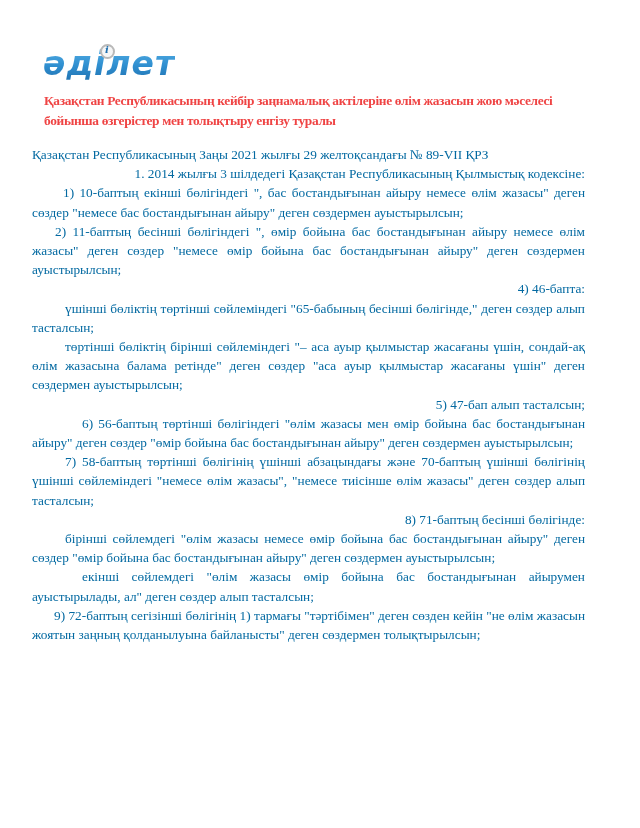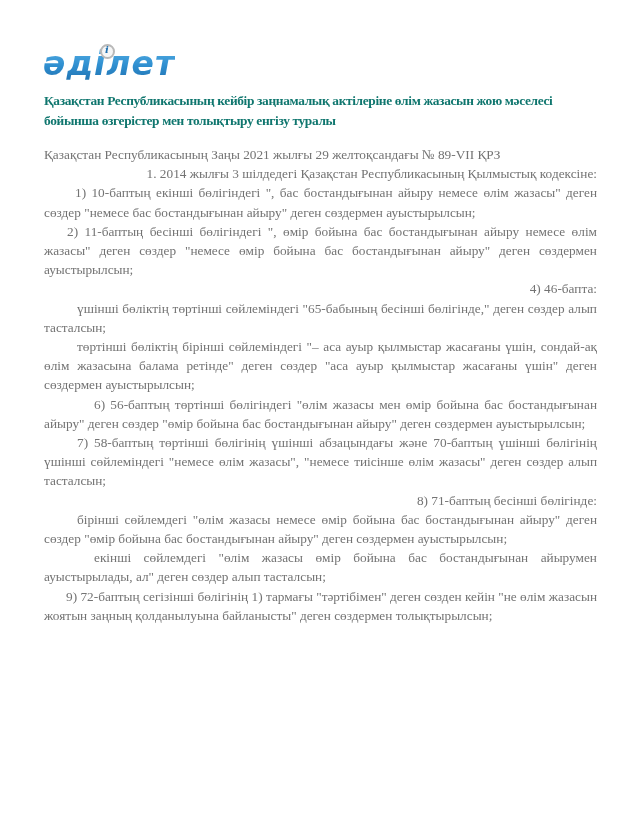--- a/index.html
+++ b/index.html
@@ -15,26 +15,26 @@
   .logo-mag {
     position: absolute; left: 57px; top: 0px; width: 15px; height: 15px;
     border-radius: 50%; border: 2px solid #b9b9b9; background: #f6f6f6;
     box-sizing: border-box;
   }
   .logo-mag-i { position:absolute; left:3px; top:-2px; font-family: "DejaVu Serif", serif; font-style: italic;
     font-weight: bold; font-size: 10px; color: #1f6fae; }
   .title {
     position: absolute; left: 44px; top: 91px; width: 560px;
     font-family: "Liberation Serif", serif; font-weight: bold; font-size: 13.4px;
-    line-height: 20px; color: #0f766e; letter-spacing: -0.35px;
+    line-height: 20px; color: #ef4444; letter-spacing: -0.35px;
   }
   .body {
-    position: absolute; left: 44px; top: 145px; width: 553px;
+    position: absolute; left: 32px; top: 145px; width: 553px;
     font-family: "Liberation Serif", serif; font-size: 13.3px; line-height: 19.2px;
-    color: #737373;
+    color: #0369a1;
   }
   .body p { margin: 0; text-align: justify; }
   .body p.l1 { text-indent: 0; text-align: left; }
   .body p.ind-a { text-indent: 31px; }
   .body p.ind-b { text-indent: 23px; }
   .body p.ind-c { text-indent: 18px; }
   .body p.ind-d { text-indent: 22px; }
   .body p.ind-e { text-indent: 33px; }
   .body p.ind-f { text-indent: 50px; }
   .body p.left { text-align: right; }
@@ -52,19 +52,20 @@
 <div class="title">Қазақстан Республикасының кейбір заңнамалық актілеріне өлім жазасын жою мәселесі бойынша өзгерістер мен толықтыру енгізу туралы</div>
 
 <div class="body">
   <p class="l1">Қазақстан Республикасының Заңы 2021 жылғы 29 желтоқсандағы № 89-VII ҚРЗ</p>
   <p class="ind-d left">1. 2014 жылғы 3 шілдедегі Қазақстан Республикасының Қылмыстық кодексіне:</p>
   <p class="ind-a">1) 10-баптың екінші бөлігіндегі ", бас бостандығынан айыру немесе өлім жазасы" деген сөздер "немесе бас бостандығынан айыру" деген сөздермен ауыстырылсын;</p>
   <p class="ind-b">2) 11-баптың бесінші бөлігіндегі ", өмір бойына бас бостандығынан айыру немесе өлім жазасы" деген сөздер "немесе өмір бойына бас бостандығынан айыру" деген сөздермен ауыстырылсын;</p>
   <p class="ind-c left">4) 46-бапта:</p>
   <p class="ind-e">үшінші бөліктің төртінші сөйлеміндегі "65-бабының бесінші бөлігінде," деген сөздер алып тасталсын;</p>
   <p class="ind-e">төртінші бөліктің бірінші сөйлеміндегі "– аса ауыр қылмыстар жасағаны үшін, сондай-ақ өлім жазасына балама ретінде" деген сөздер "аса ауыр қылмыстар жасағаны үшін" деген сөздермен ауыстырылсын;</p>
+  <p class="ind-c left">5) 47-бап алып тасталсын;</p>
   <p class="ind-f">6) 56-баптың төртінші бөлігіндегі "өлім жазасы мен өмір бойына бас бостандығынан айыру" деген сөздер "өмір бойына бас бостандығынан айыру" деген сөздермен ауыстырылсын;</p>
   <p class="ind-e">7) 58-баптың төртінші бөлігінің үшінші абзацындағы және 70-баптың үшінші бөлігінің үшінші сөйлеміндегі "немесе өлім жазасы", "немесе тиісінше өлім жазасы" деген сөздер алып тасталсын;</p>
   <p class="ind-d left">8) 71-баптың бесінші бөлігінде:</p>
   <p class="ind-e">бірінші сөйлемдегі "өлім жазасы немесе өмір бойына бас бостандығынан айыру" деген сөздер "өмір бойына бас бостандығынан айыру" деген сөздермен ауыстырылсын;</p>
   <p class="ind-f">екінші сөйлемдегі "өлім жазасы өмір бойына бас бостандығынан айырумен ауыстырылады, ал" деген сөздер алып тасталсын;</p>
   <p class="ind-d">9) 72-баптың сегізінші бөлігінің 1) тармағы "тәртібімен" деген сөзден кейін "не өлім жазасын жоятын заңның қолданылуына байланысты" деген сөздермен толықтырылсын;</p>
 </div>
 
 </body></html>

